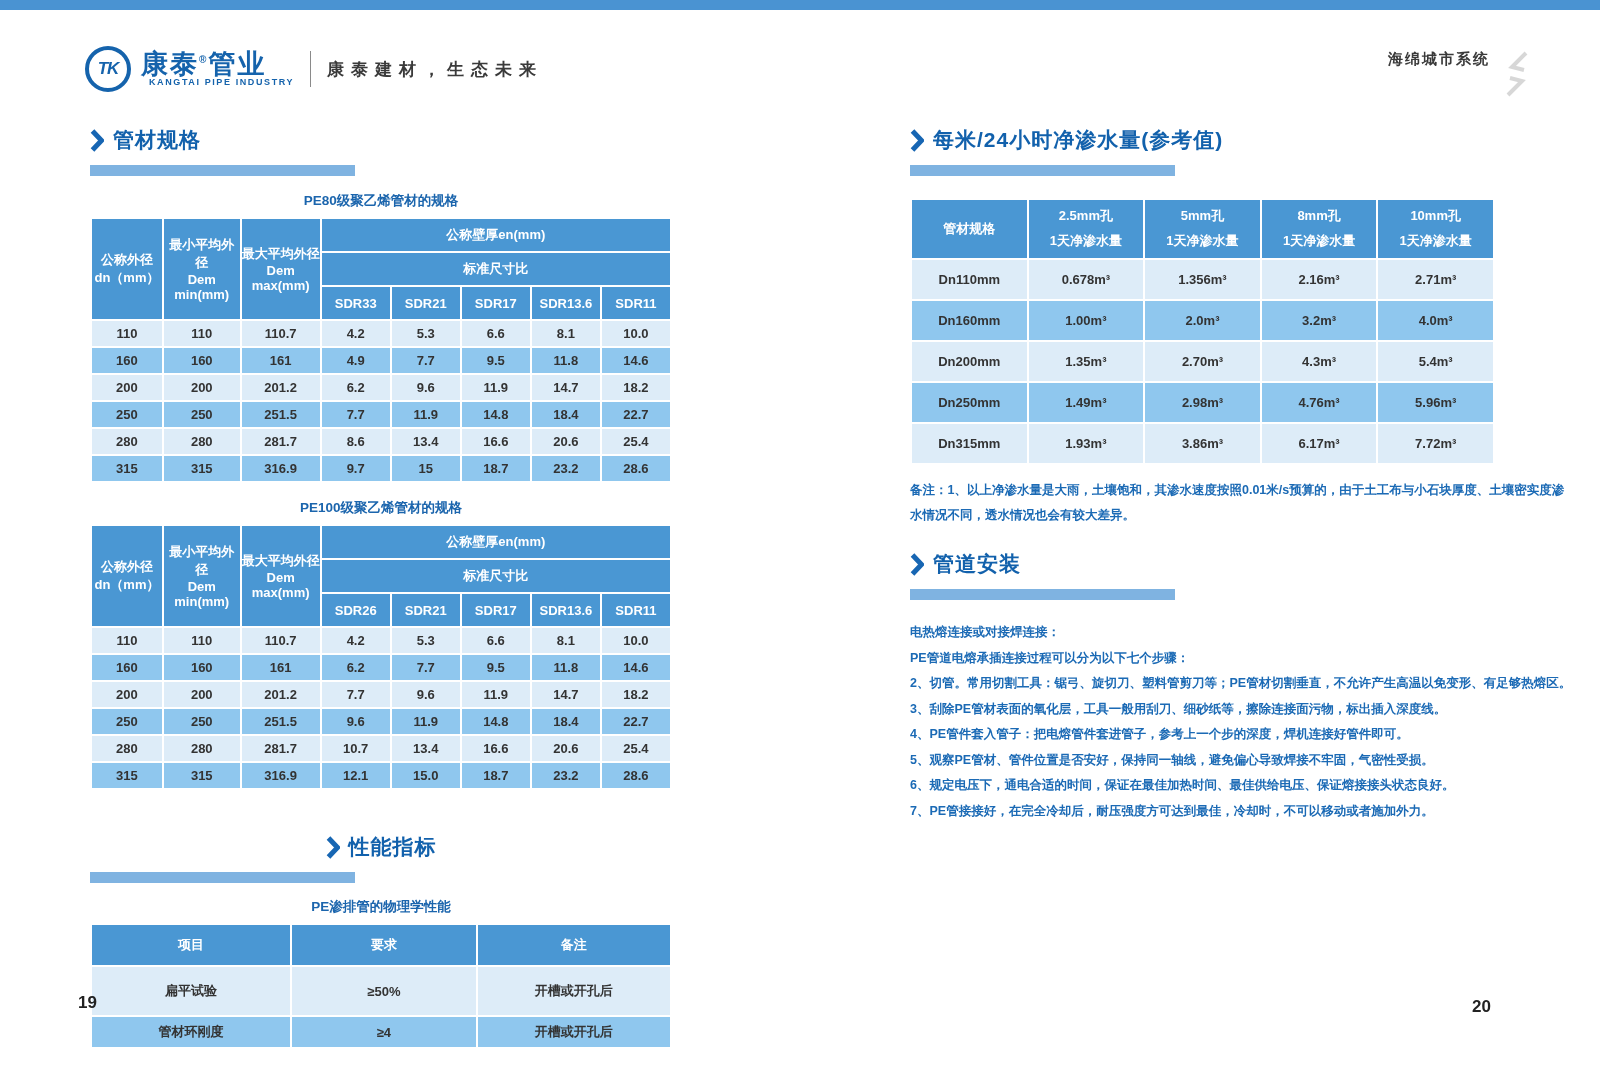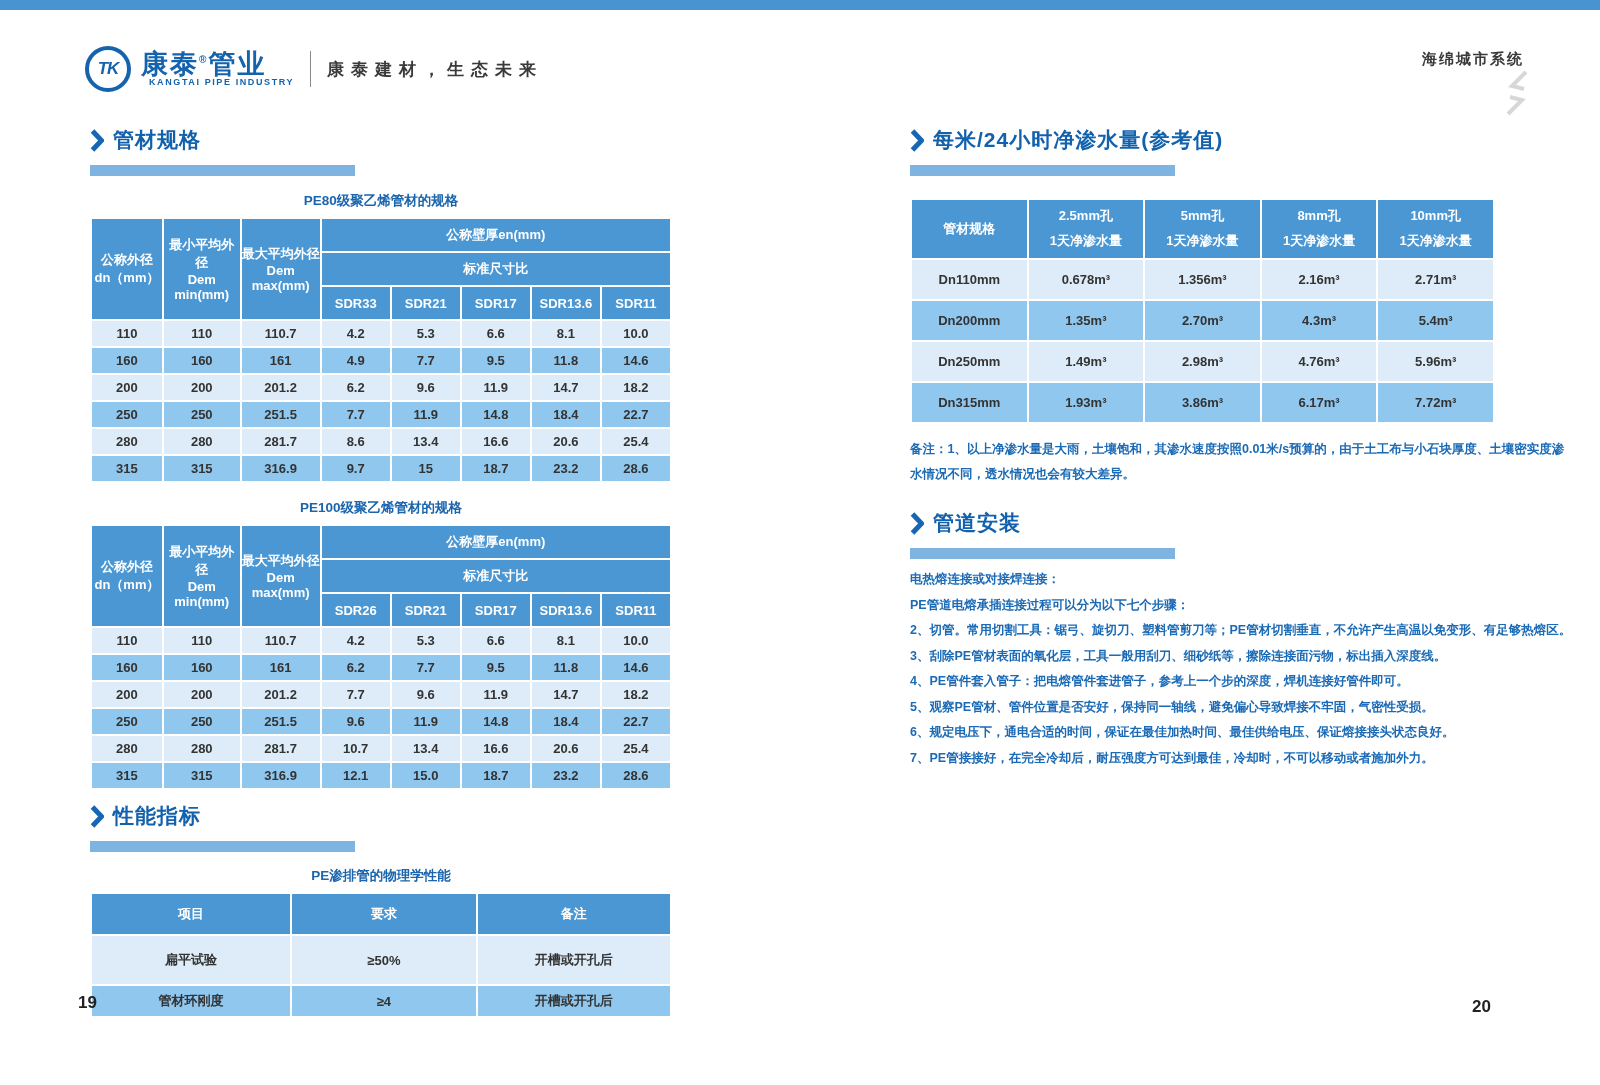--- a/index.html
+++ b/index.html
@@ -17,21 +17,21 @@
     width:46px; height:46px; border:4px solid #1563ac; border-radius:50%;
     display:flex; align-items:center; justify-content:center;
     color:#1563ac; font-weight:bold; font-style:italic; font-size:17px; letter-spacing:-1px;
   }
   .brand-block { margin-left:10px; line-height:1; }
   .brand-cn { font-size:27px; font-weight:bold; color:#1563ac; letter-spacing:2px; }
   .brand-cn sup { font-size:10px; vertical-align:super; }
   .brand-sub { font-size:9px; font-weight:bold; color:#1563ac; letter-spacing:1.6px; margin-top:0;padding-left:8px; }
   .header-divider { width:1px; height:36px; background:#8a8a8a; margin:0 16px; }
   .slogan { font-size:17px; font-weight:600; color:#3a3a3a; letter-spacing:7px; }
-  .header-right { position:absolute; top:50px; right:66px; display:flex; align-items:flex-end;flex-direction:column; }
+  .header-right { position:absolute; top:50px; right:66px; display:flex; align-items:flex-start; }
   .sponge-label { font-size:15px; font-weight:600; color:#3a3a3a; letter-spacing:2px; margin-right:10px; }
 
   
   .section-head { display:flex; align-items:center; }
   .section-head svg { margin-right:9px; }
   .section-title { font-size:21px; font-weight:bold; color:#1261ac; letter-spacing:1px; }
   .section-bar { width:265px; height:11px; background:#7fb3e1; margin-top:11px; }
 
   
   table { border-collapse:collapse; table-layout:fixed; width:100%; }
@@ -41,35 +41,35 @@
   tbody td { color:#333; font-weight:600; }
   tbody tr:nth-child(odd) td  { background:#ddecf8; }
   tbody tr:nth-child(even) td { background:#8fc7ee; }
   .tbl-caption { text-align:center; font-size:13.5px; font-weight:bold; color:#1b65ad; }
 
   
   .left-col  { position:absolute; left:90px;  top:126px; width:582px; }
   .spec-caption { margin-top:16px; margin-bottom:7px; }
   .spec-table thead tr { height:34px; }
   .spec-table tbody tr { height:27px; }
-  .perf-head { margin-top:12px; }
+  .perf-head { margin-top:43px;justify-content:center; }
   .perf-caption { margin-top:15px; margin-bottom:7px; }
   .perf-table thead tr { height:42px; }
   .perf-table tbody tr { height:32px; }
   .perf-table tbody tr:first-child { height:50px; }
 
   
   .right-col { position:absolute; left:910px; top:126px; width:690px; }
   .seep-table { width:585px; margin-top:22px; }
   .seep-table thead tr { height:60px; line-height:1.9; }
   .seep-table tbody tr { height:41px; }
   .note { width:655px; margin-top:13px; font-size:12.5px; font-weight:600;
           color:#1b6ab5; line-height:25px; }
   .install-head { margin-top:22px; }
-  .install-text { margin-top:8px; font-size:12.5px; font-weight:600;
+  .install-text { margin-top:20px; font-size:12.5px; font-weight:600;
                   color:#1b6ab5; line-height:25.5px; }
 
   .page-num { position:absolute; font-size:17px; font-weight:600; color:#222; }
   .page-num-left  { left:78px;  top:993px; }
   .page-num-right { left:1472px; top:997px;text-align:right; }
 </style>
 </head>
 <body>
 
 <div class="topbar"></div>
@@ -370,20 +370,27 @@
     </thead>
     <tbody>
         <tr>
           <td>Dn110mm</td>
           <td>0.678m³</td>
           <td>1.356m³</td>
           <td>2.16m³</td>
           <td>2.71m³</td>
         </tr>
         <tr>
+          <td>Dn160mm</td>
+          <td>1.00m³</td>
+          <td>2.0m³</td>
+          <td>3.2m³</td>
+          <td>4.0m³</td>
+        </tr>
+        <tr>
           <td>Dn200mm</td>
           <td>1.35m³</td>
           <td>2.70m³</td>
           <td>4.3m³</td>
           <td>5.4m³</td>
         </tr>
         <tr>
           <td>Dn250mm</td>
           <td>1.49m³</td>
           <td>2.98m³</td>

